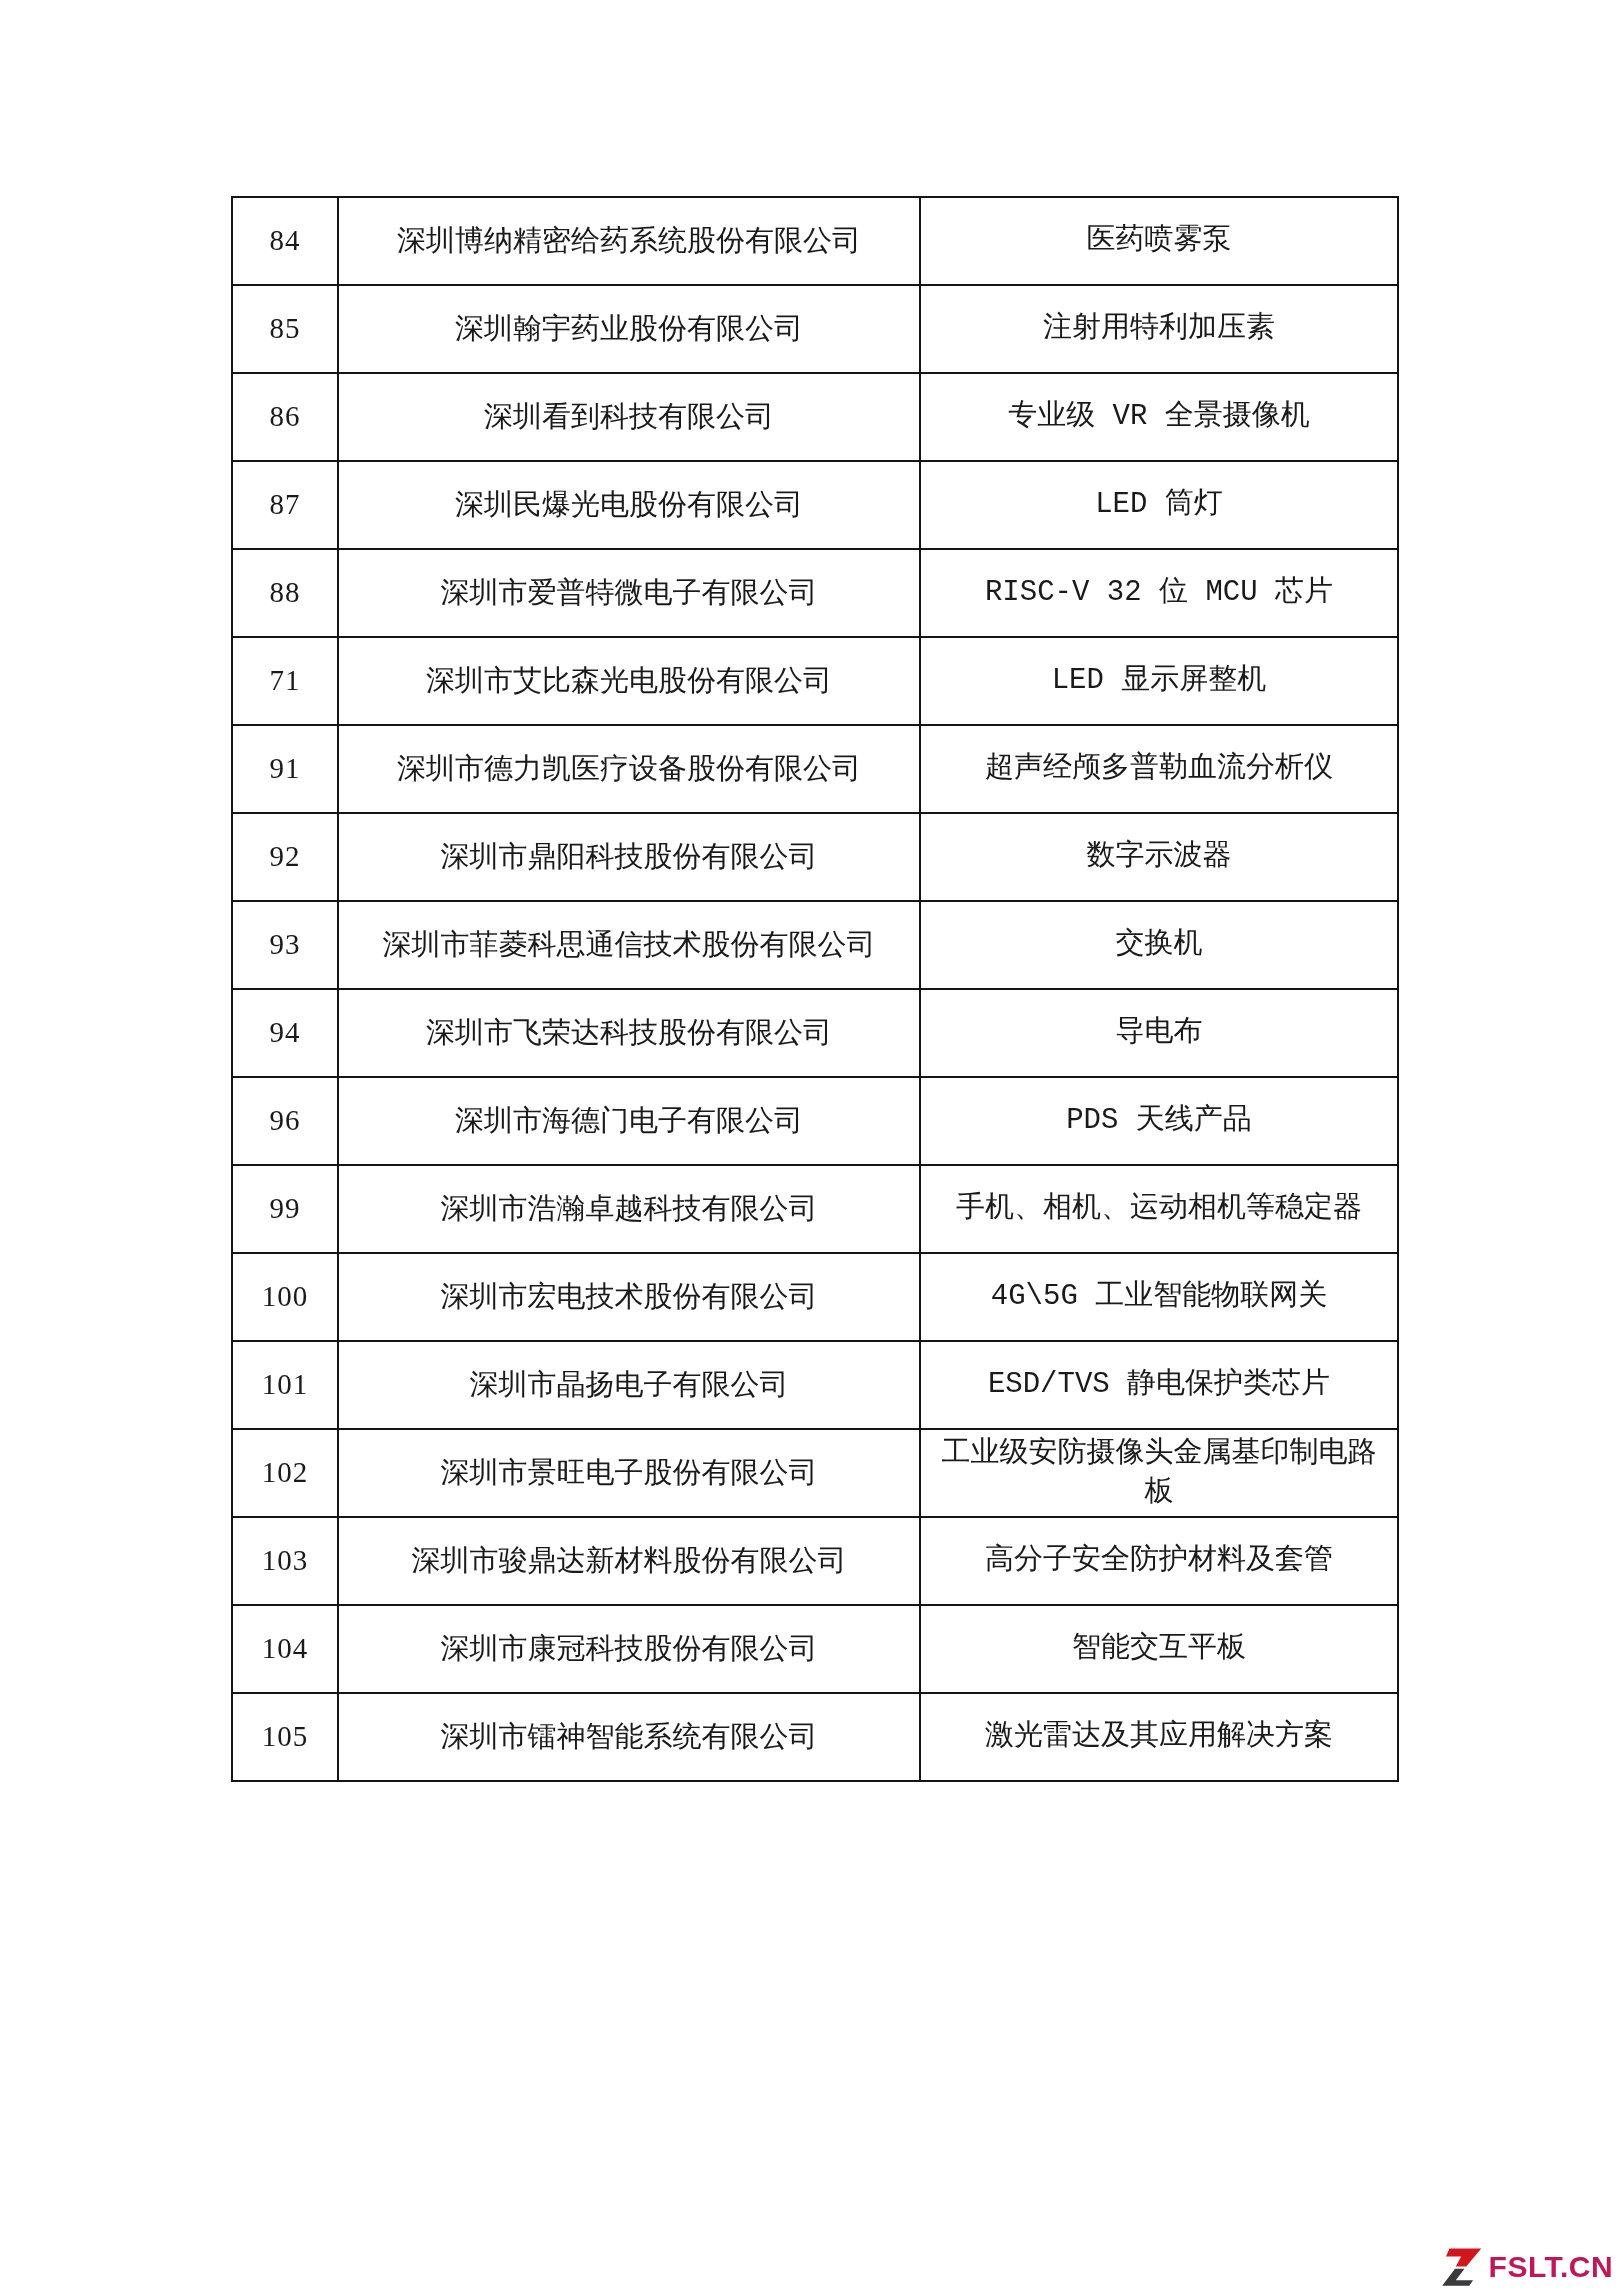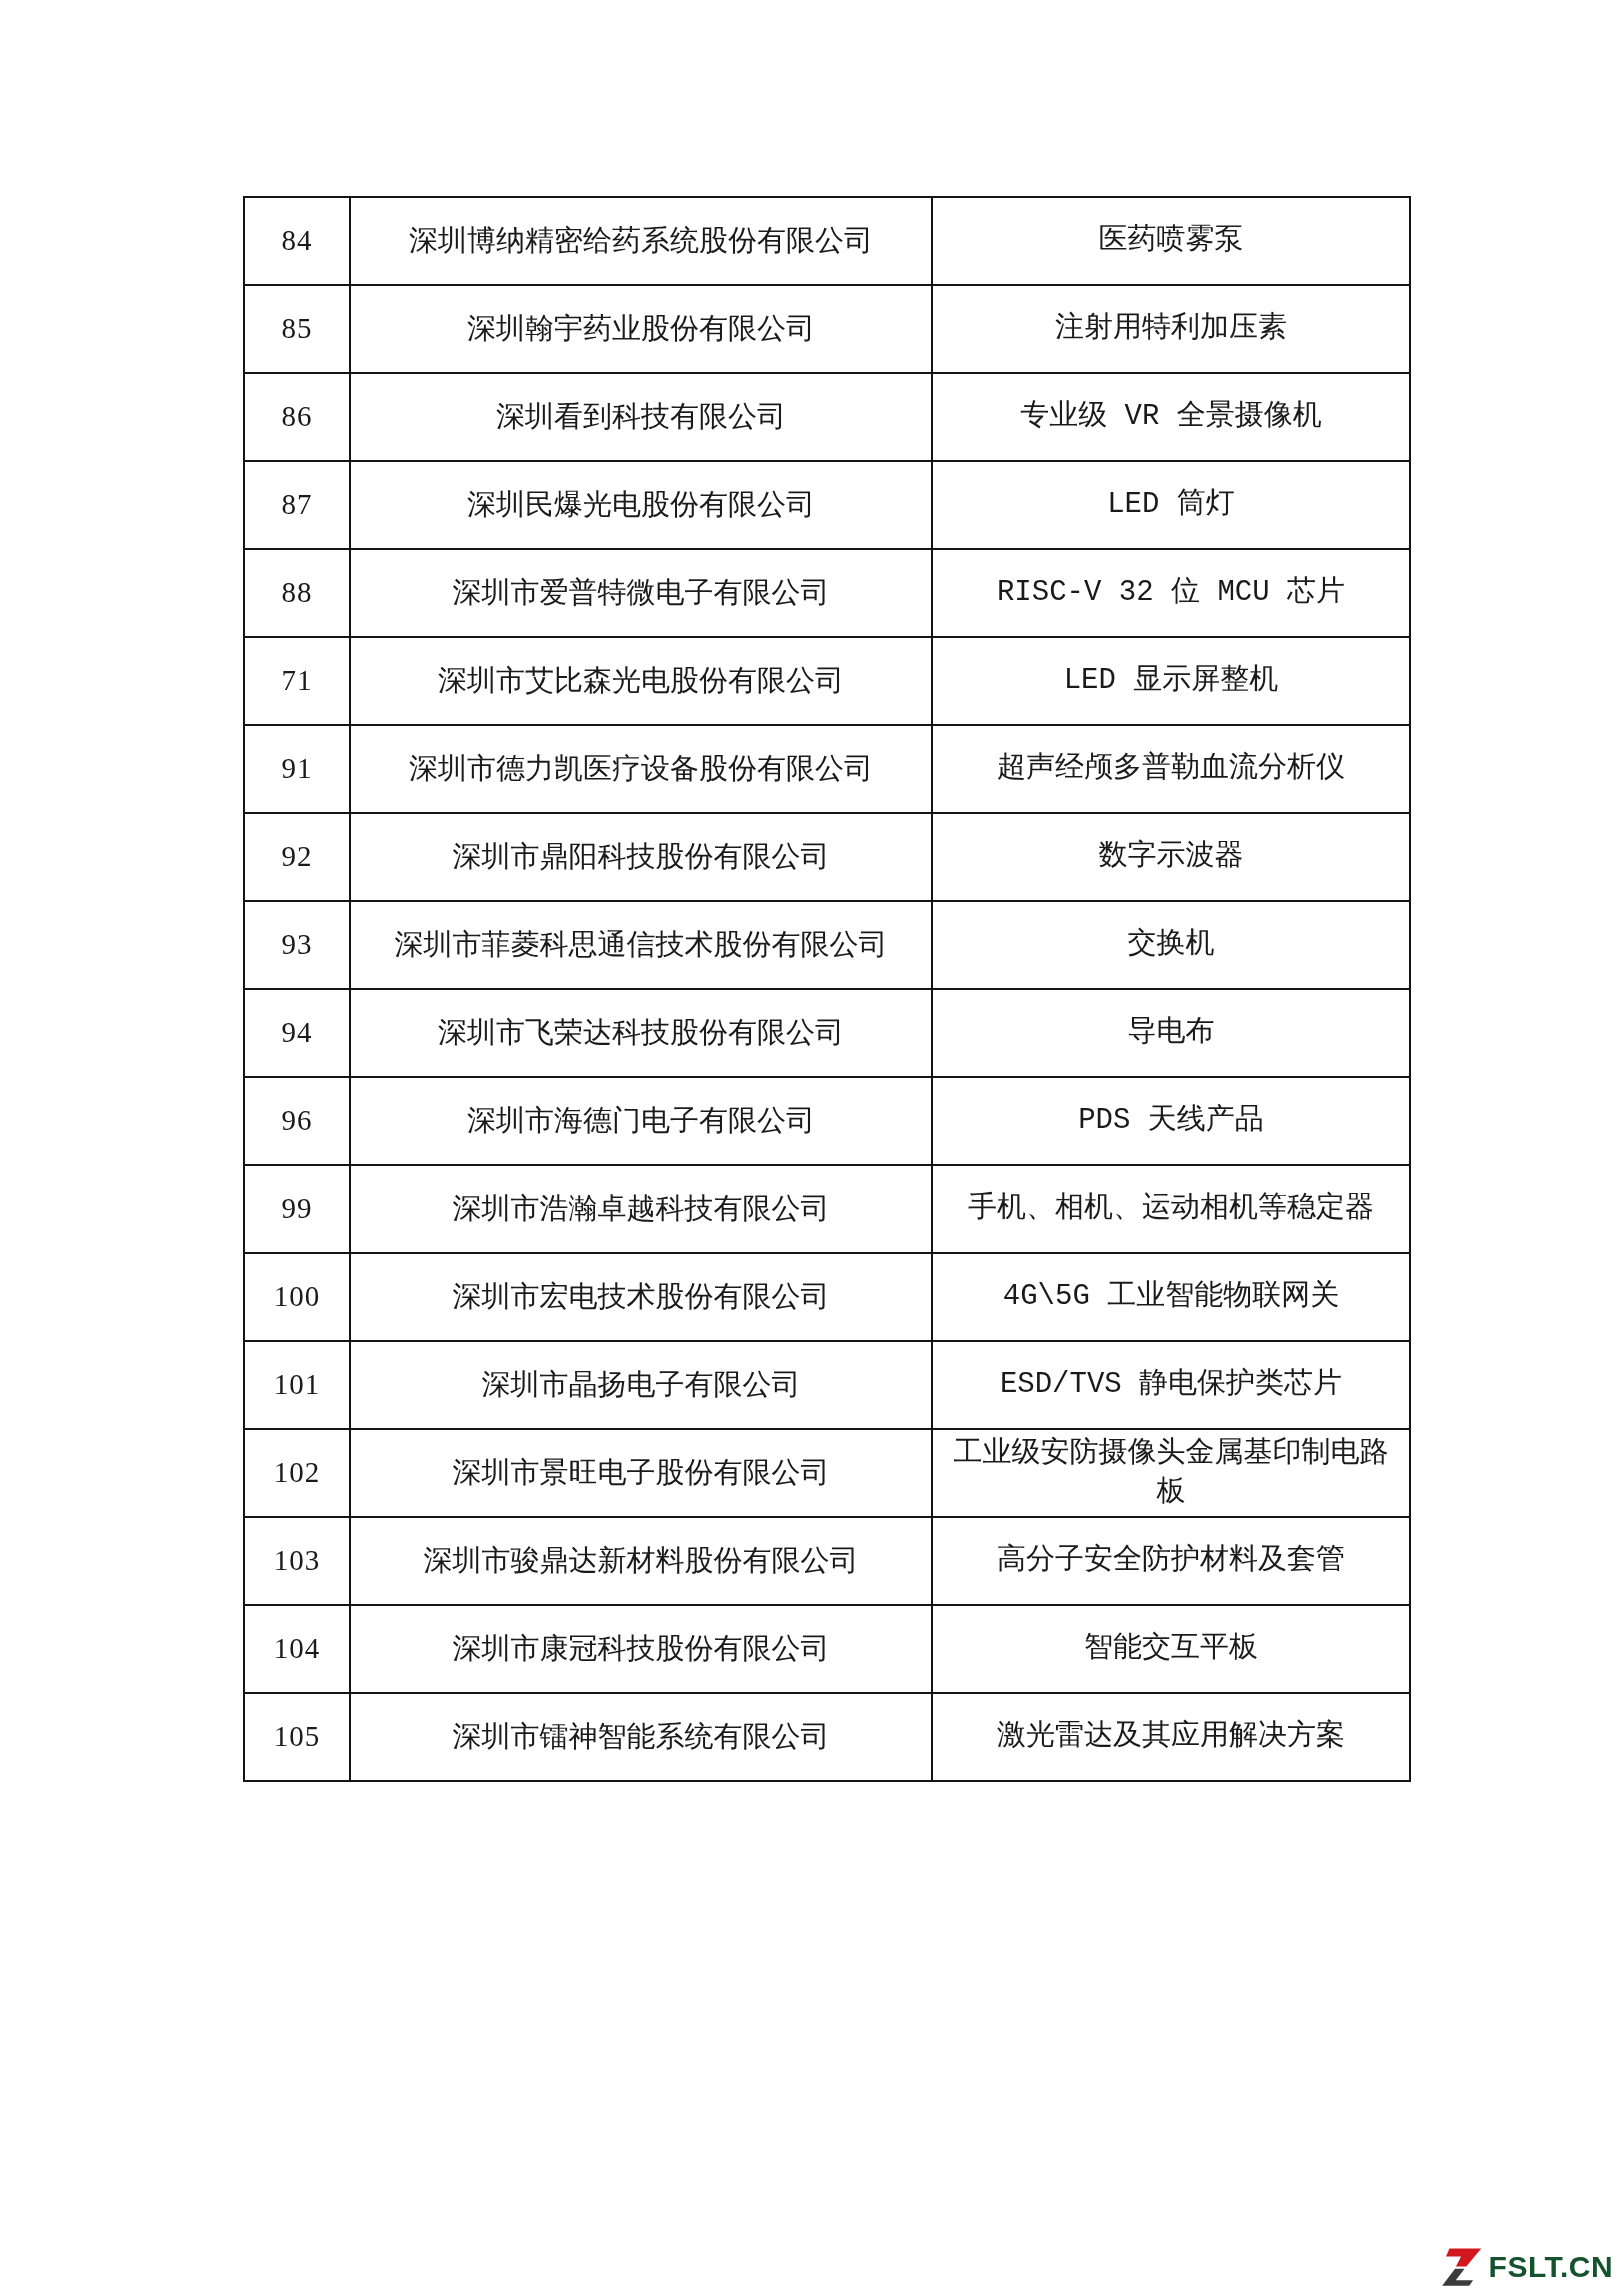--- a/index.html
+++ b/index.html
@@ -16,21 +16,20 @@
     font-family: "Liberation Serif", "DejaVu Serif", serif;
   }
   table.data-table {
     position: absolute;
     left: 231px;
     top: 196px;
     width: 1166px;
     border-collapse: collapse;
     table-layout: fixed;
     border: 2.9px solid #141414;
-    margin-left: 12px;
   }
   table.data-table td {
     border: 2px solid #141414;
     height: 82px;
     text-align: center;
     vertical-align: middle;
     color: #1a1a1a;
     font-size: 29px;
     line-height: 1.35;
     padding: 2px 9.8px;
@@ -188,17 +187,17 @@
       <td class="col-product">激光雷达及其应用解决方案</td>
     </tr>
   </tbody>
   </table>
 
   <div class="watermark">
     <svg class="logo" viewBox="0 0 100 100" aria-hidden="true">
       <path id="logo-top" d="M22 8 L96 8 L61 50 L37 50 L49 27 L14 27 Z" fill="#d2161e"></path>
       <path id="logo-bottom" d="M57 55 L35 55 L5 95 L27 95 Z M14 95 L68 95 L77 82 L24 82 Z" fill="#3b3b3d"></path>
     </svg>
-    <span class="wm-text" id="wm-text" style="color: #14532d;">FSLT.CN</span>
+    <span class="wm-text" id="wm-text" style="color: #be185d;">FSLT.CN</span>
   </div>
 
 </div>
 
 
 </body></html>

